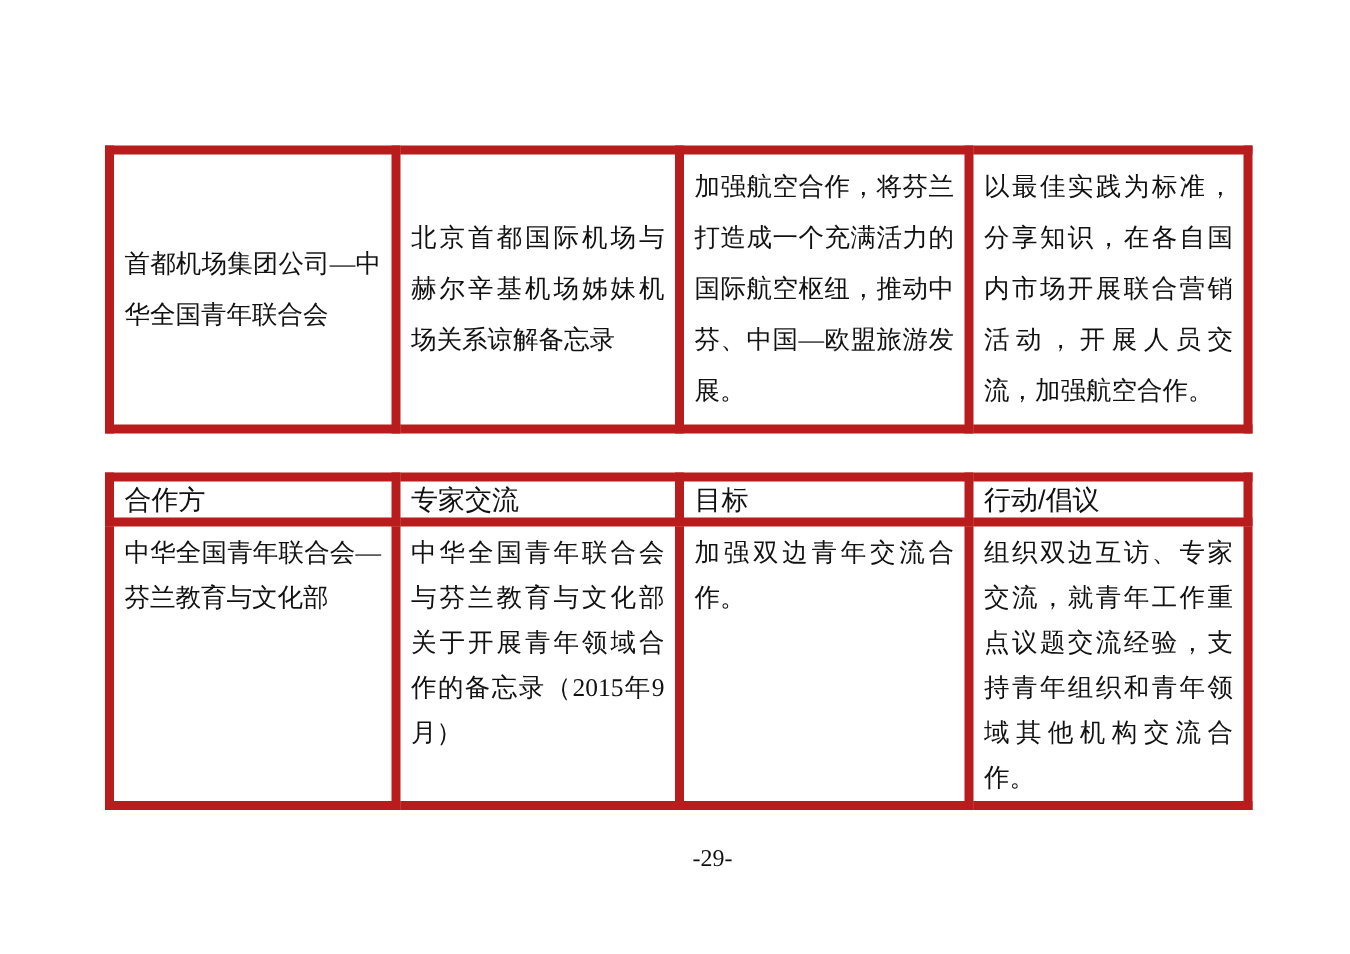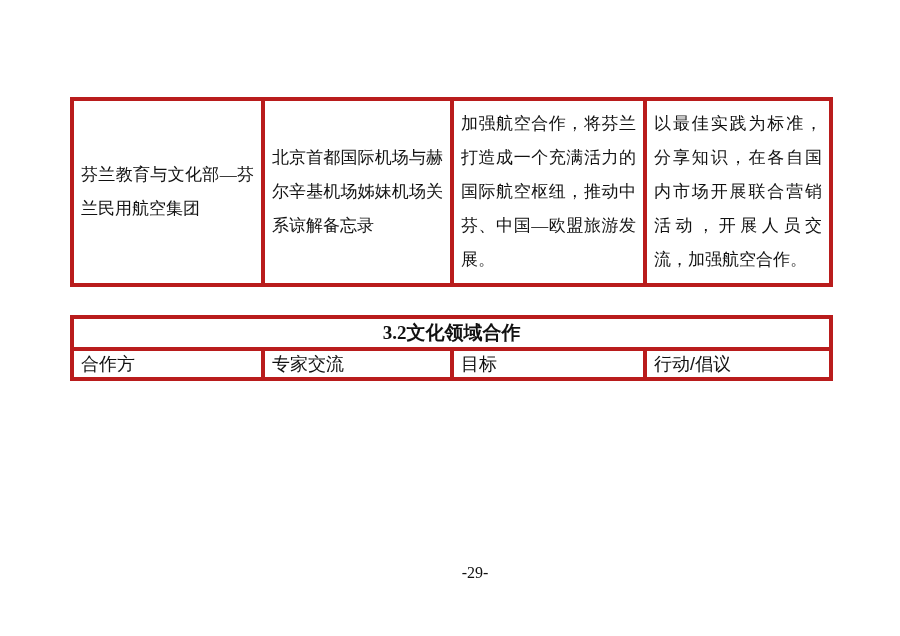--- a/index.html
+++ b/index.html
@@ -24,21 +24,21 @@
   table.doc-table {
     position: absolute;
     left: 70px;
     border-collapse: collapse;
     table-layout: fixed;
     width: 759px;
   }
   table.t1 { top: 97px; }
   table.t2 { top: 315px; }
   td {
-    border: 4px solid #b91c1c;
+    border: 6px solid #b91c1c;
     box-sizing: border-box;
     overflow: hidden;
   }
   
   td.body-cell {
     font-size: 17px;
     padding: 0 7px;
     vertical-align: middle;
   }
   td.body-cell .jt {
@@ -97,21 +97,21 @@
   <table class="doc-table t1">
     <colgroup>
       <col style="width:191px">
       <col style="width:189px">
       <col style="width:193px">
       <col style="width:186px">
     </colgroup>
     <tbody>
       <tr style="height:186px">
         <td class="body-cell">
-          <div class="jt">芬兰教育与文化部—芬兰民用航空集团</div>
+          <div class="jt">首都机场集团公司—中华全国青年联合会</div>
         </td>
         <td class="body-cell">
           <div class="jt">北京首都国际机场与赫尔辛基机场姊妹机场关系谅解备忘录</div>
         </td>
         <td class="body-cell">
           <div class="jt">加强航空合作，将芬兰打造成一个充满活力的国际航空枢纽，推动中芬、中国—欧盟旅游发展。</div>
         </td>
         <td class="body-cell">
           <div class="jt">以最佳实践为标准，分享知识，在各自国内市场开展联合营销活动，开展人员交流，加强航空合作。</div>
         </td>
@@ -121,28 +121,37 @@
 
   <table class="doc-table t2">
     <colgroup>
       <col style="width:191px">
       <col style="width:189px">
       <col style="width:193px">
       <col style="width:186px">
     </colgroup>
     <tbody>
       <tr>
-        <td class="title-cell" colspan="4">
-          <span class="sec-no">3.2</span><span>文化领域合作</span>
-        </td>
-      </tr>
-      <tr>
         <td class="head-cell">合作方</td>
         <td class="head-cell">专家交流</td>
         <td class="head-cell">目标</td>
         <td class="head-cell">行动/倡议</td>
+      </tr>
+      <tr style="height:158px">
+        <td class="data-cell">
+          <div class="jt">中华全国青年联合会—芬兰教育与文化部</div>
+        </td>
+        <td class="data-cell">
+          <div class="jt">中华全国青年联合会与芬兰教育与文化部关于开展青年领域合作的备忘录（2015年9月）</div>
+        </td>
+        <td class="data-cell">
+          <div class="jt">加强双边青年交流合作。</div>
+        </td>
+        <td class="data-cell">
+          <div class="jt">组织双边互访、专家交流，就青年工作重点议题交流经验，支持青年组织和青年领域其他机构交流合作。</div>
+        </td>
       </tr>
     </tbody>
   </table>
 
   <div class="page-number">-29-</div>
 
 </div>
 
 </body></html>

